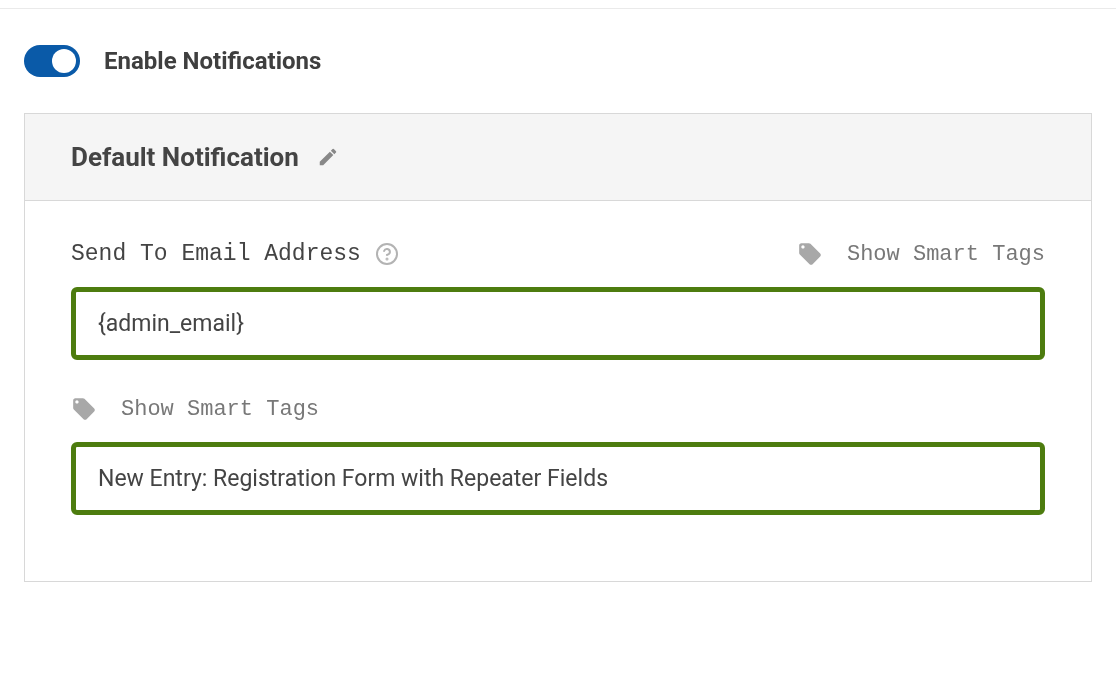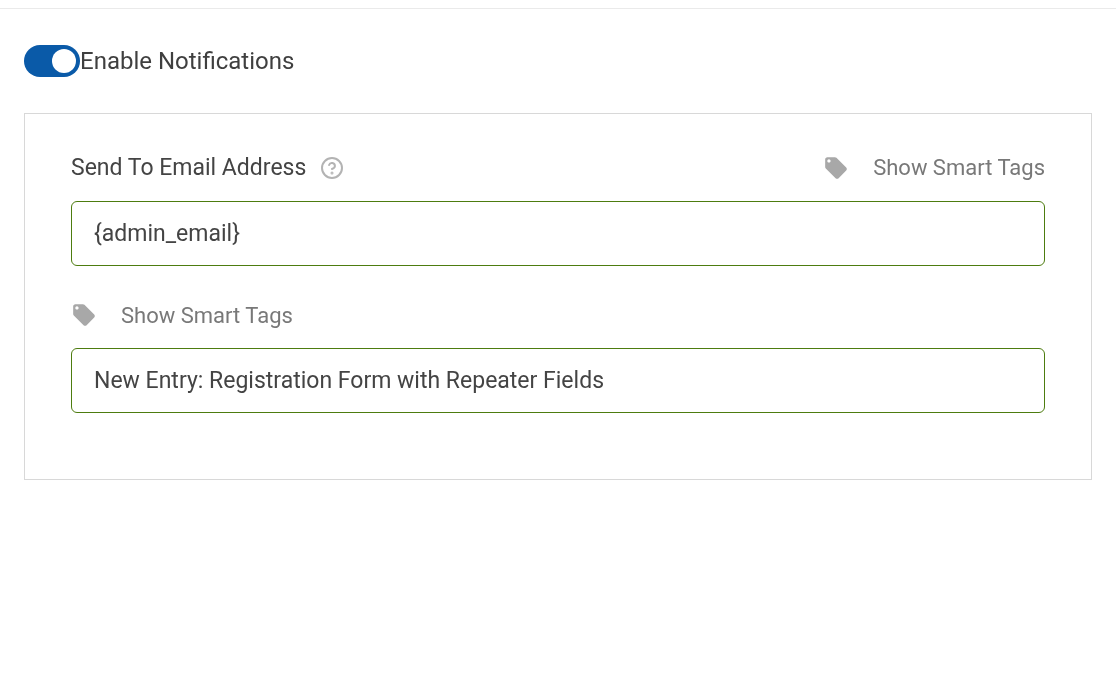--- a/index.html
+++ b/index.html
@@ -15,20 +15,22 @@
       padding: 0;
     }
     .top-border {
       border-top: 1px solid #eaeaea;
       margin-top: 8px;
     }
     .enable-row {
       display: flex;
       align-items: center;
       padding: 36px 24px 36px 24px;
+      gap: 24px;
+      font-weight: bold;
     }
     .toggle {
       position: relative;
       width: 56px;
       height: 32px;
       background: #0a5aa8;
       border-radius: 16px;
       cursor: pointer;
       flex-shrink: 0;
     }
@@ -73,20 +75,21 @@
       padding: 40px 46px 30px 46px;
     }
     .field-block {
       margin-bottom: 36px;
     }
     .field-label-row {
       display: flex;
       align-items: center;
       justify-content: space-between;
       margin-bottom: 20px;
+      font-family: Liberation Mono, monospace;
     }
     .field-label-left {
       display: flex;
       align-items: center;
       gap: 14px;
     }
     .field-label {
       font-size: 23px;
       color: #444;
     }
@@ -109,39 +112,45 @@
       color: #a8a8a8;
     }
     .smart-tags-text {
       font-size: 22px;
     }
     .text-input {
       width: 100%;
       padding: 18px 22px;
       font-size: 23px;
       color: #444;
-      border: 1px solid #4d7c0f;
+      border: 5px solid #4d7c0f;
       border-radius: 6px;
       background: #fff;
       font-family: inherit;
     }
   </style>
 </head>
 <body>
 
 <div class="top-border"></div>
 
 <div class="enable-row">
   <div class="toggle">
     <div class="toggle-knob"></div>
   </div>
   <span class="enable-label">Enable Notifications</span>
 </div>
 
 <div class="panel">
+  <div class="panel-header">
+    <span class="panel-title">Default Notification</span>
+    <svg class="edit-icon" viewBox="0 0 24 24" fill="currentColor">
+      <path d="M3 17.25V21h3.75L17.81 9.94l-3.75-3.75L3 17.25zM20.71 7.04a1 1 0 0 0 0-1.41l-2.34-2.34a1 1 0 0 0-1.41 0l-1.83 1.83 3.75 3.75 1.83-1.83z"></path>
+    </svg>
+  </div>
 
   <div class="panel-body">
 
     <div class="field-block">
       <div class="field-label-row">
         <div class="field-label-left">
           <span class="field-label">Send To Email Address</span>
           <svg class="help-icon" viewBox="0 0 24 24" fill="none" stroke="currentColor" stroke-width="2">
             <circle cx="12" cy="12" r="10"></circle>
             <path d="M9.09 9a3 3 0 0 1 5.83 1c0 2-3 3-3 3" stroke-linecap="round"></path>

